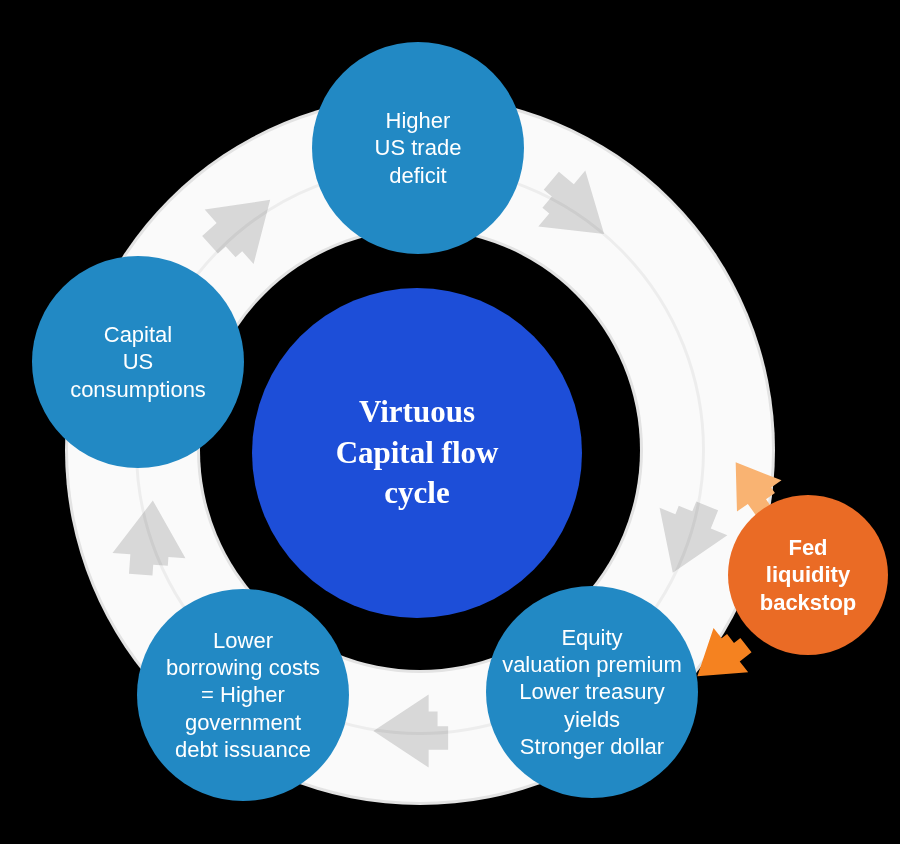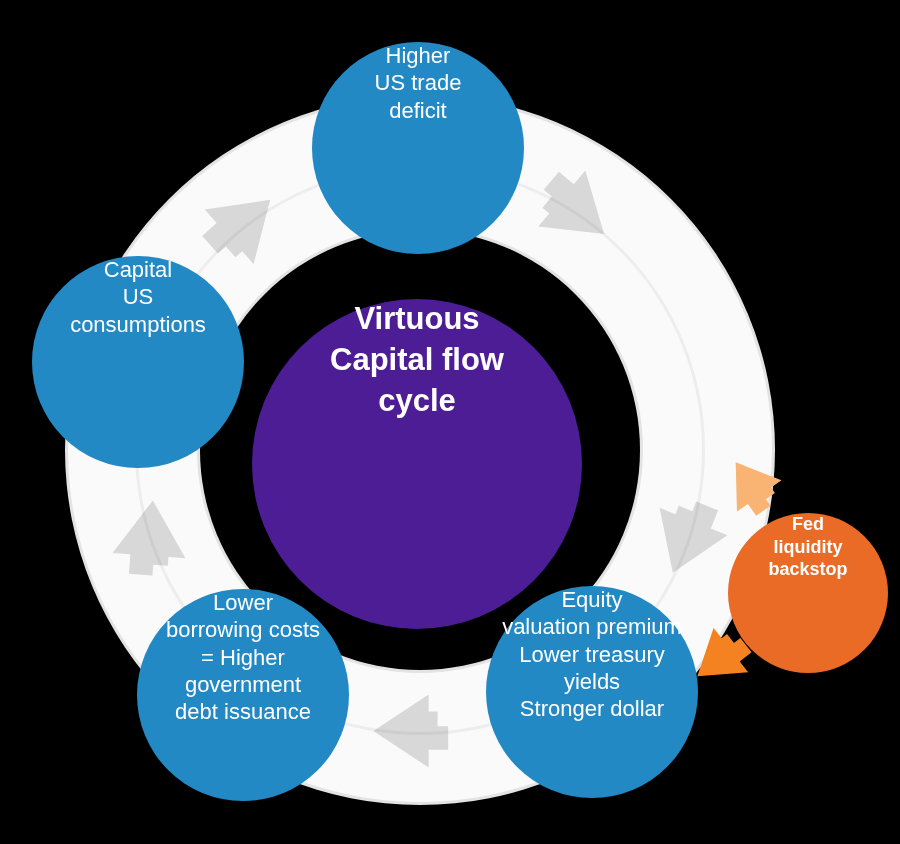--- a/index.html
+++ b/index.html
@@ -33,42 +33,42 @@
   
   .cycle-arrow{width:84px;height:78px;}
   .arrow-tl{left:198px;top:188px;transform:rotate(-42deg);}
   .arrow-tr{left:531px;top:169px;transform:rotate(40deg);}
   .arrow-r {left:646px;top:496px;transform:rotate(112deg);}
   .arrow-b {left:372px;top:692px;transform:rotate(180deg);}
   .arrow-l {left:108px;top:502px;transform:rotate(-86deg);}
   
   .circle{
     border-radius:50%;
-    display:flex;align-items:flex-start;justify-content:center;
+    display:flex;align-items:center;justify-content:center;
     text-align:center;color:#fff;
   }
   .node{
     width:212px;height:212px;
     background:#2289C4;
     font-size:22px;line-height:1.24;
   }
   .node-top{left:312px;top:42px;}
   .node-right{left:596px;top:259px;}
   .node-bottom-right{left:486px;top:586px;}
   .node-bottom-left{left:137px;top:589px;}
   .node-left{left:32px;top:256px;}
   .center-node{
-    left:252px;top:299px;width:330px;height:330px;
-    background:#4c1d95;
-    font-size:31px;font-weight:bold;line-height:1.32;
+    left:252px;top:288px;width:330px;height:330px;
+    background:#1d4ed8;
+    font-size:31px;font-weight:bold;line-height:1.32;font-family:Liberation Serif, serif;
   }
   .external-node{
-    left:728px;top:513px;width:160px;height:160px;
+    left:728px;top:495px;width:160px;height:160px;
     background:#EA6B25;
-    font-size:18px;font-weight:bold;line-height:1.25;
+    font-size:22px;font-weight:bold;line-height:1.25;
   }
   .label{white-space:pre-line;}
   
   .accent-arrow-up{left:722px;top:458px;width:62px;height:58px;transform:rotate(-125deg);}
   .accent-arrow-down{left:689px;top:627px;width:66px;height:60px;transform:rotate(142deg);}
 </style>
 </head>
 <body>
 
 <div class="abs" style="left:0;top:0;width:900px;height:844px;">

